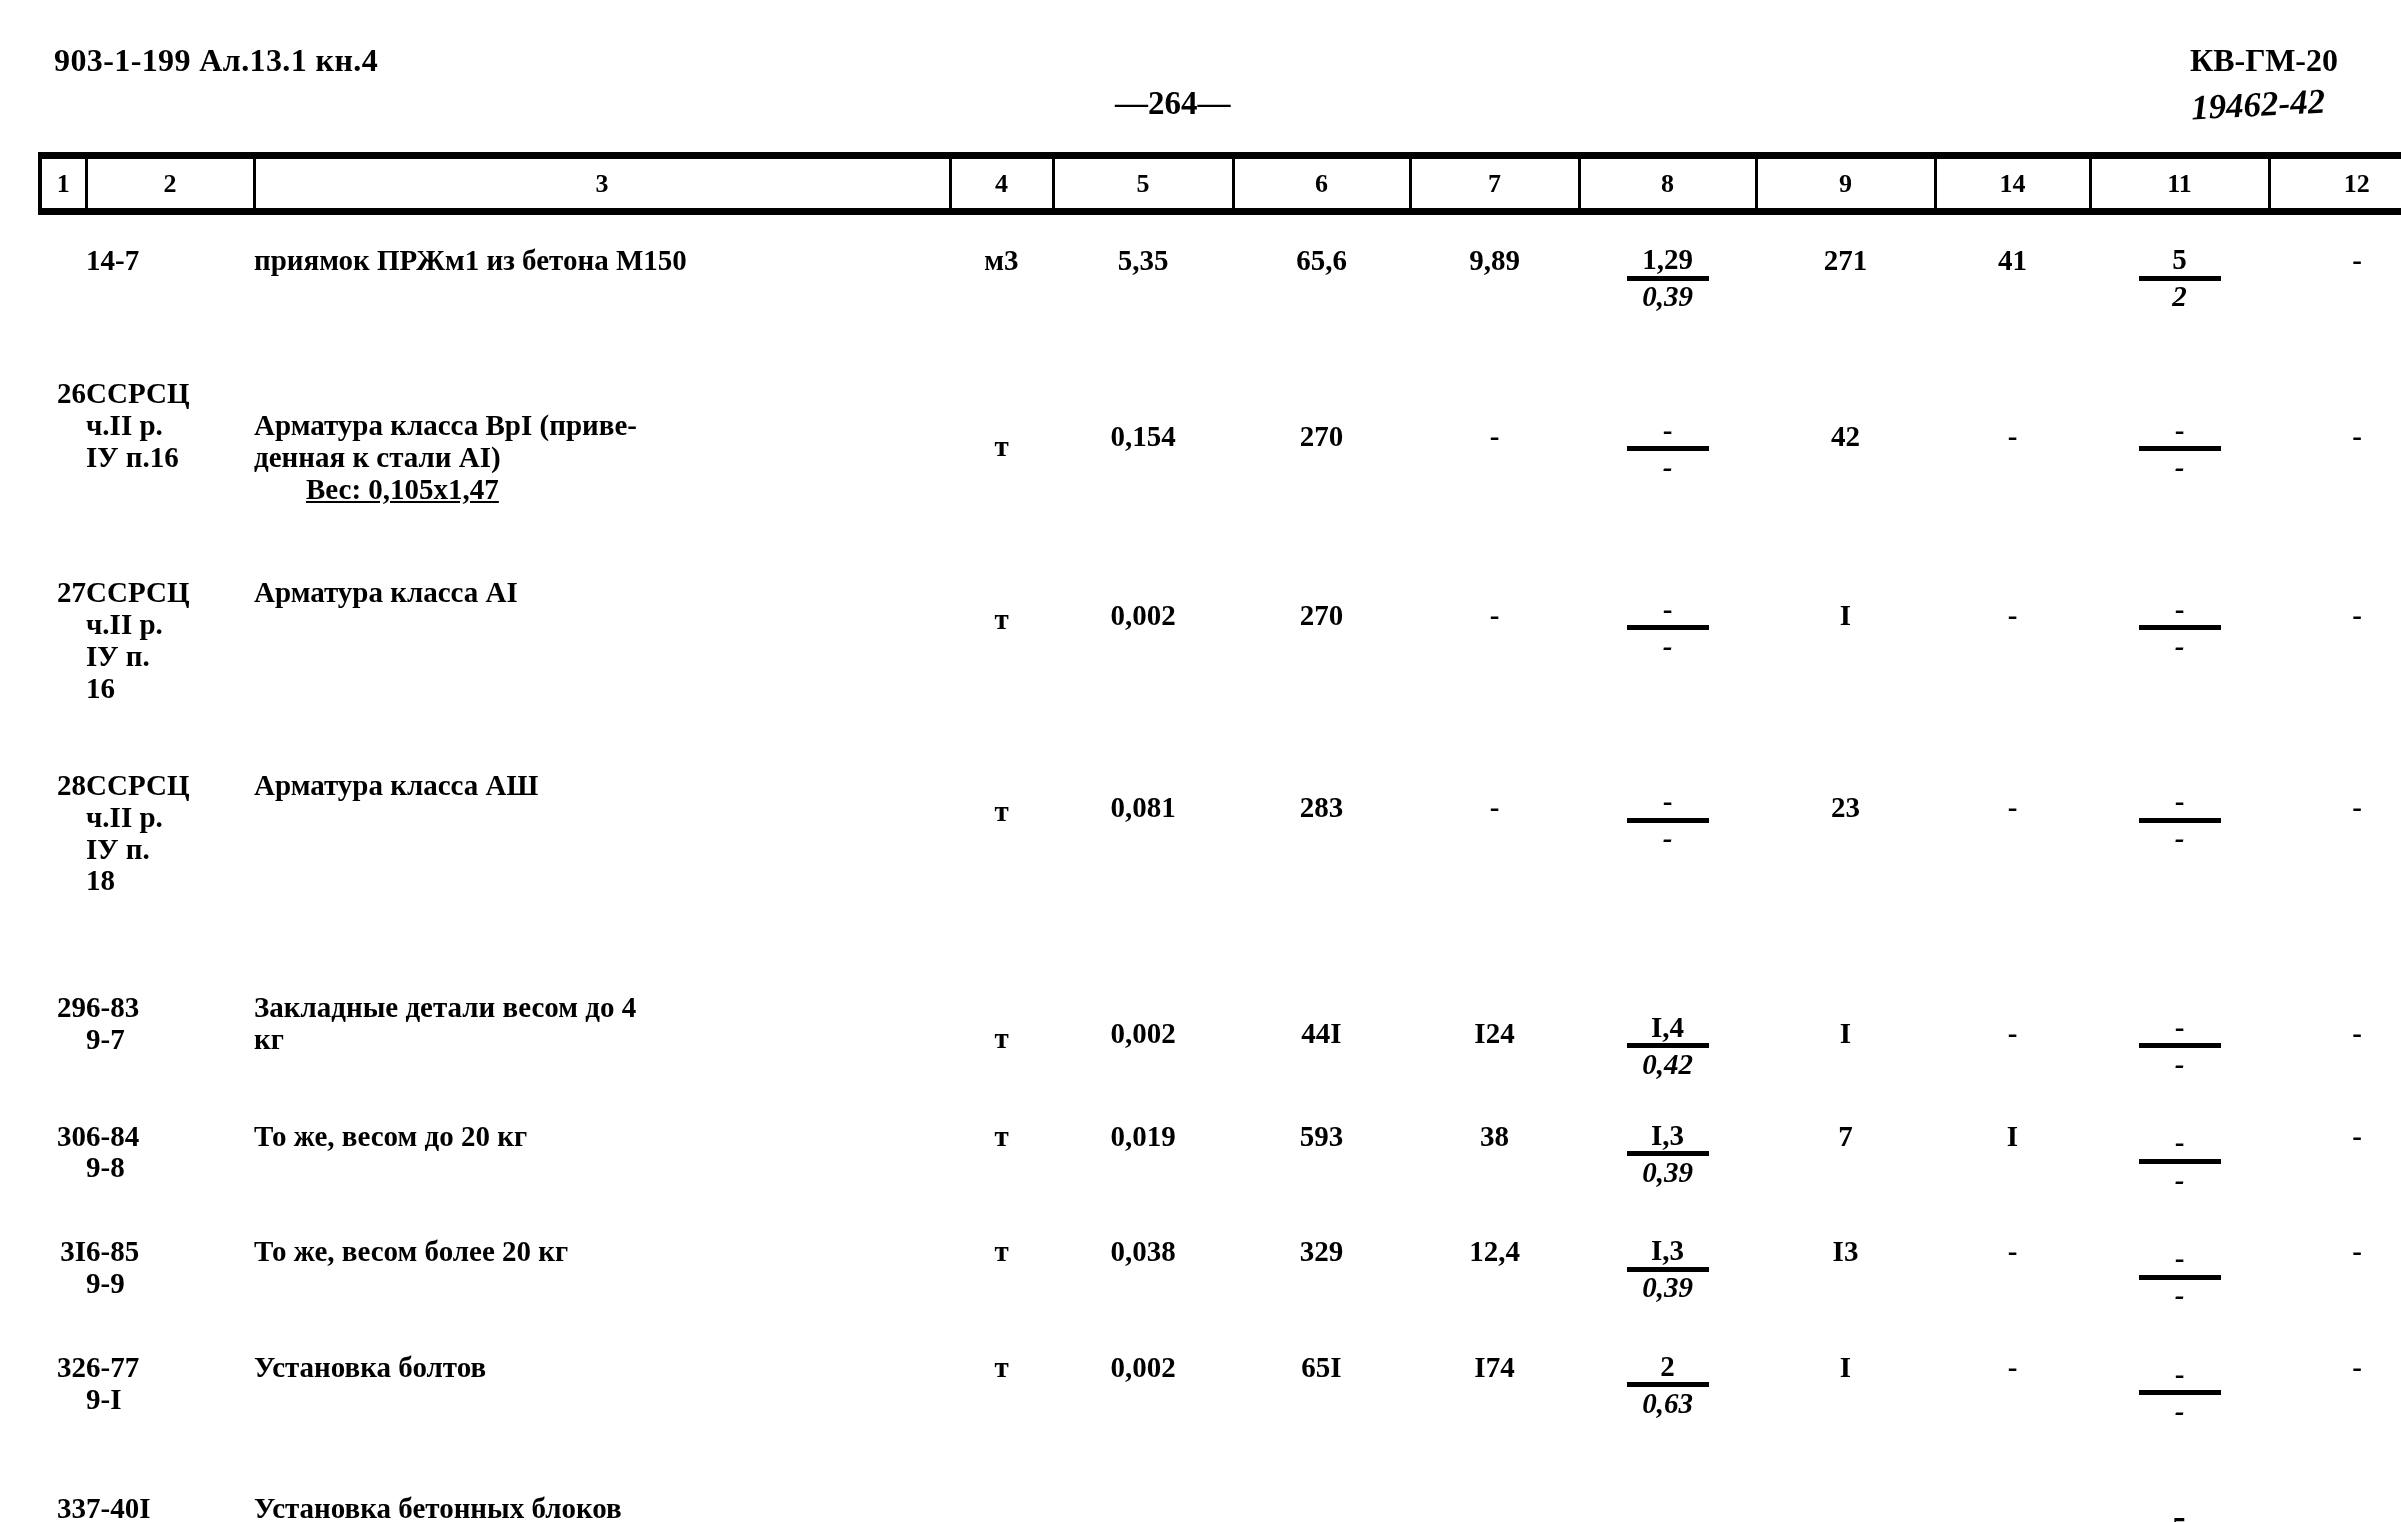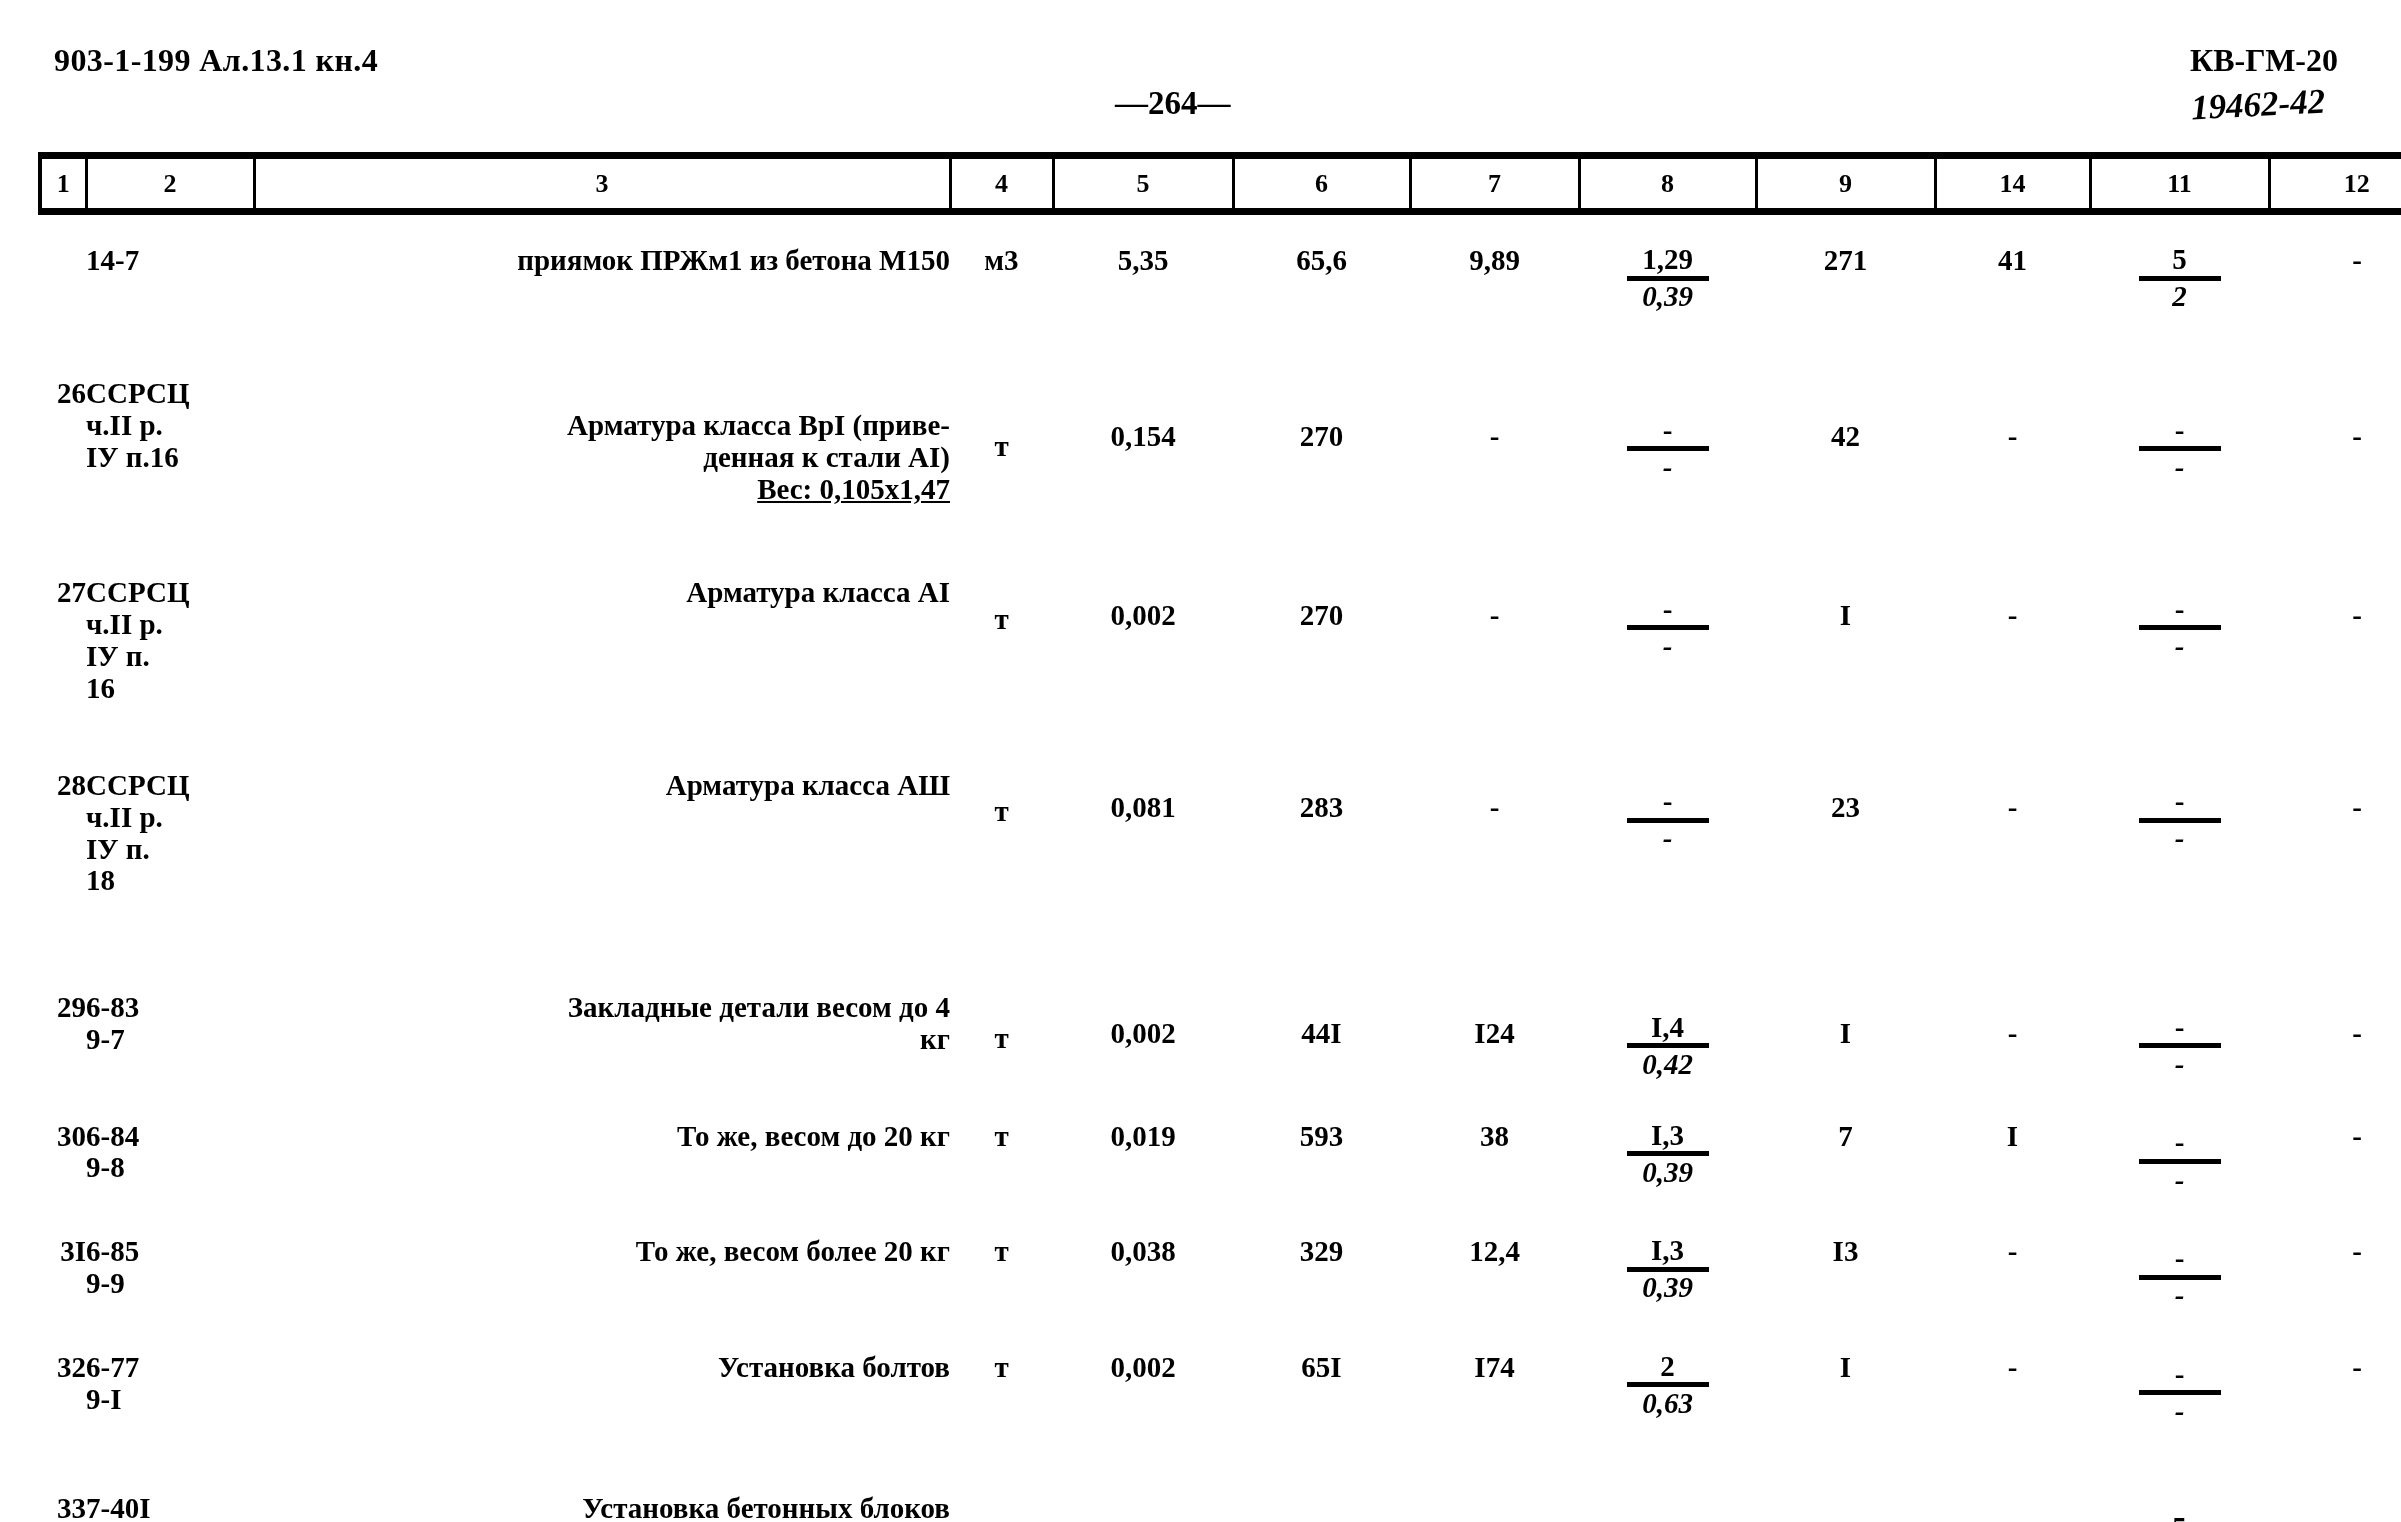--- a/index.html
+++ b/index.html
@@ -99,21 +99,21 @@
     border: none;
     padding-top: 9.5px;
     padding-bottom: 9.5px;
     font-size: 29px;
     font-weight: bold;
     line-height: 1.10;
   }
 
   .c-pos    { text-align: right;   padding-left: 8px; white-space: pre-line; }
   .c-just   { text-align: left;   padding-left: 17.4px; white-space: pre-line; }
-  .c-desc   { text-align: right;   padding-left: 27px; white-space: pre-line; margin-left: 48px; }
+  .c-desc   { text-align: left;   padding-left: 27px; white-space: pre-line; margin-left: 48px; }
   .c-unit   { text-align: center; }
   .c-num    { text-align: center; }
 
   
   .alignrow td { vertical-align: top; }
 
   
   .frac {
     display: inline-block;
     text-align: center;

